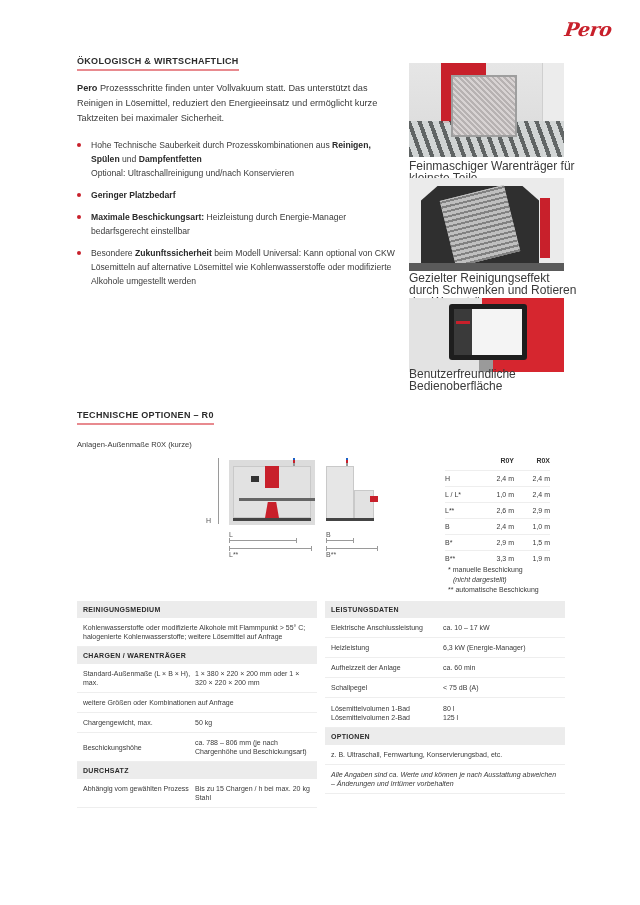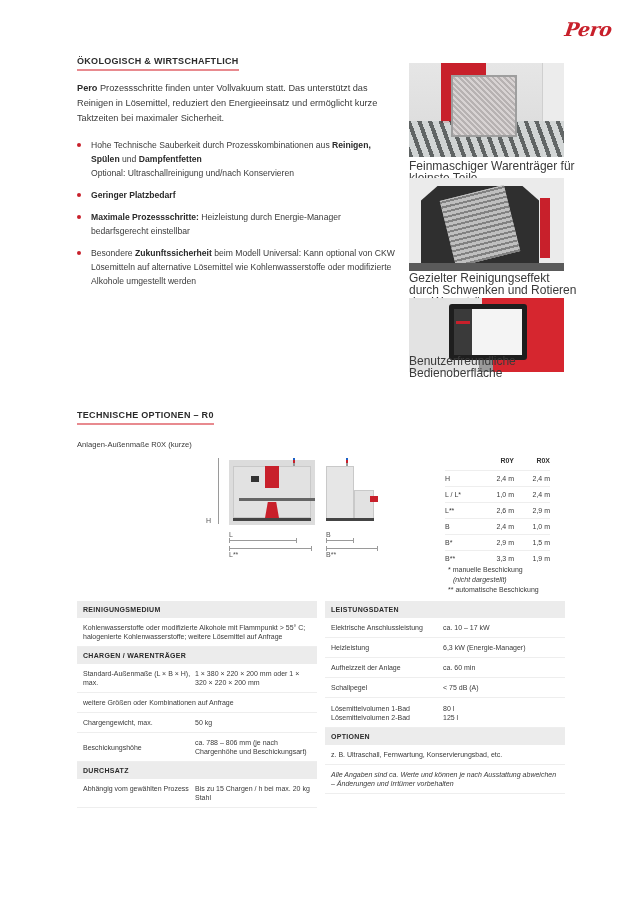--- a/index.html
+++ b/index.html
@@ -87,21 +87,21 @@
 <div class="sec-title" style="left:77px; top:56px;">ÖKOLOGISCH &amp; WIRTSCHAFTLICH</div>
 
 <p class="intro"><b>Pero</b><span> Prozessschritte finden unter Vollvakuum statt. Das unterstützt das Reinigen in Lösemittel, reduziert den Energieeinsatz und ermöglicht kurze Taktzeiten bei maximaler Sicherheit.</span></p>
 
 <ul class="bullets">
   <li>
     <span>Hohe Technische Sauberkeit durch Prozesskombinationen aus </span><b>Reinigen, Spülen</b><span> und </span><b>Dampfentfetten</b><br>
     <span>Optional: Ultraschallreinigung und/nach Konservieren</span>
   </li>
   <li><b>Geringer Platzbedarf</b></li>
-  <li><b>Maximale Prozessschritte:</b><span> Heizleistung durch Energie-Manager bedarfsgerecht einstellbar</span></li>
+  <li><b>Maximale Beschickungsart:</b><span> Heizleistung durch Energie-Manager bedarfsgerecht einstellbar</span></li>
   <li><span>Besondere </span><b>Zukunftssicherheit</b><span> beim Modell Universal: Kann optional von CKW Lösemitteln auf alternative Lösemittel wie Kohlenwasserstoffe oder modifizierte Alkohole umgestellt werden</span></li>
 </ul>
 
 <div class="photo p1">
   <div class="red"></div>
     <div class="wall"></div>
     <div class="rollers"></div>
     <div class="basket"></div>
 </div>
 <div class="caption" style="top:160px;">Feinmaschiger Warenträger für kleinste Teile</div>
@@ -117,21 +117,21 @@
 <div class="photo p3">
   <div class="panel">
       <div class="screen">
         <div class="side">
           <div class="hl"></div>
         </div>
       </div>
     </div>
     <div class="stand"></div>
 </div>
-<div class="caption" style="top:355px;">Benutzerfreundliche Bedienoberfläche</div>
+<div class="caption" style="top:368px;">Benutzerfreundliche Bedienoberfläche</div>
 
 <div class="sec-title" style="left:77px; top:410px;">TECHNISCHE OPTIONEN – R0</div>
 <div style="position:absolute; left:77px; top:440px; font-size:7.6px; color:#3a3a3a;">Anlagen-Außenmaße R0X (kurze)</div>
 
 <div class="v-line"></div>
 <div class="dim-label" style="left:206px; top:517px;">H</div>
 
 <div class="machine m-front">
   <div class="body"></div>
     <div class="rtop"></div>

